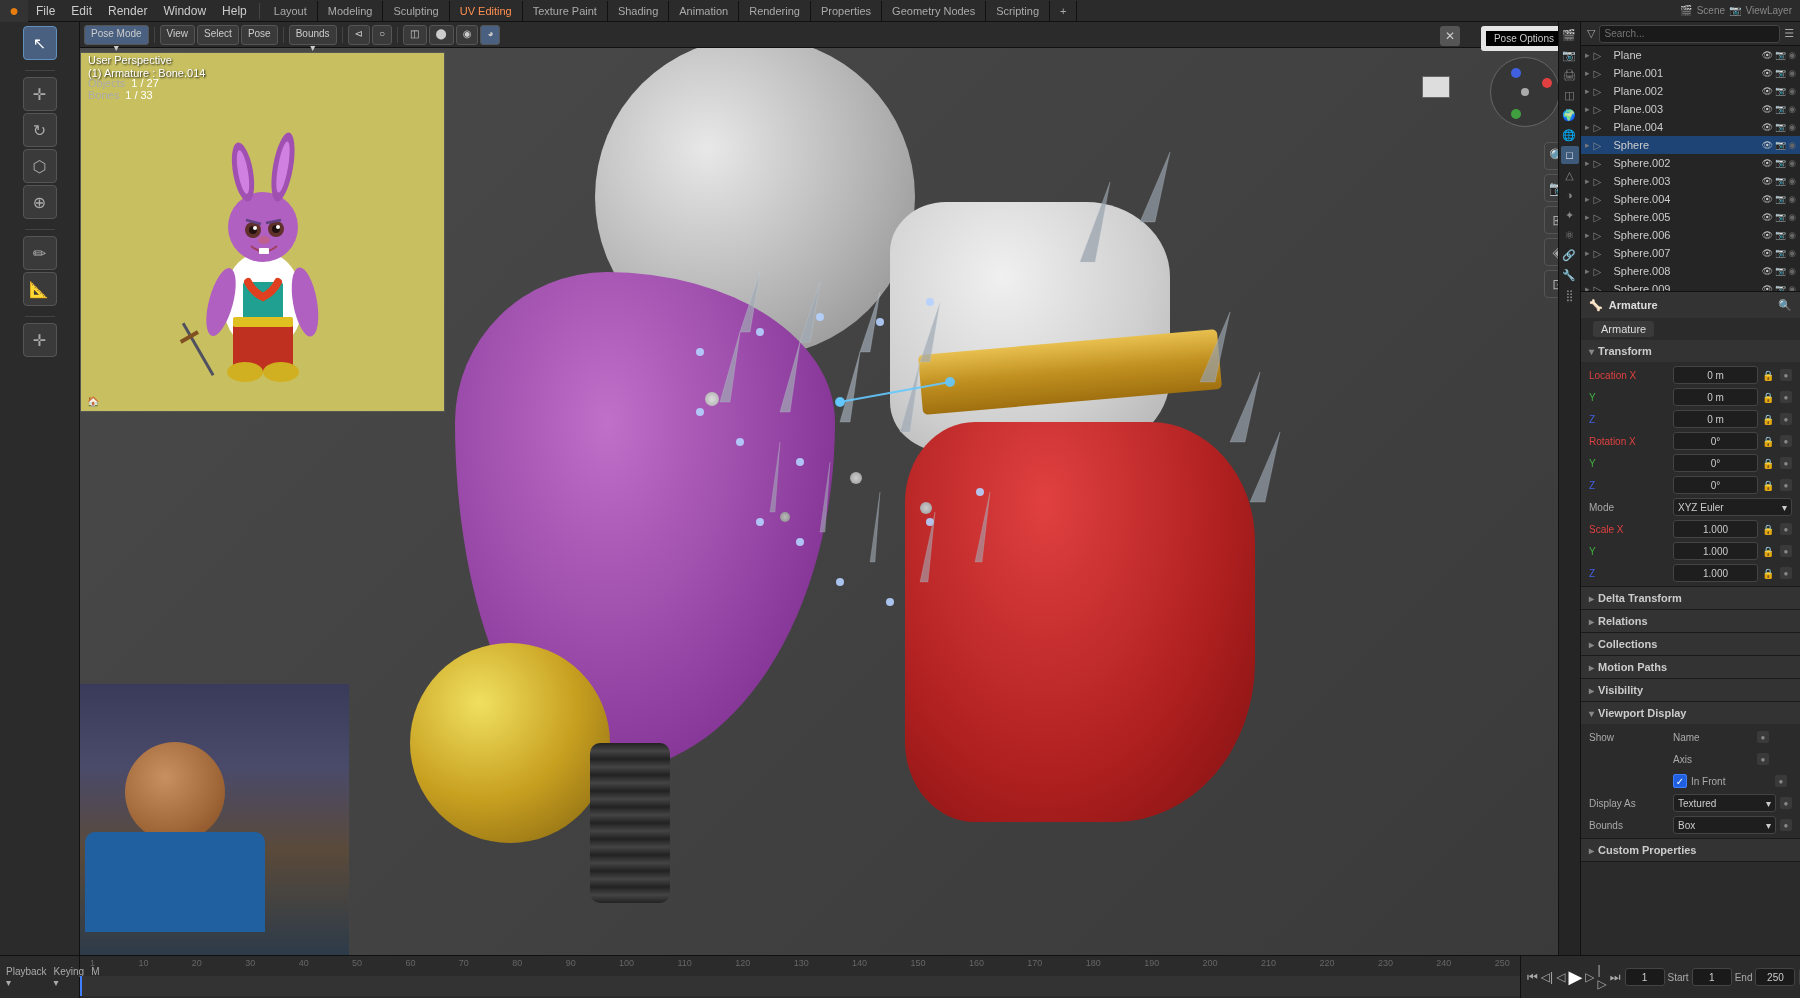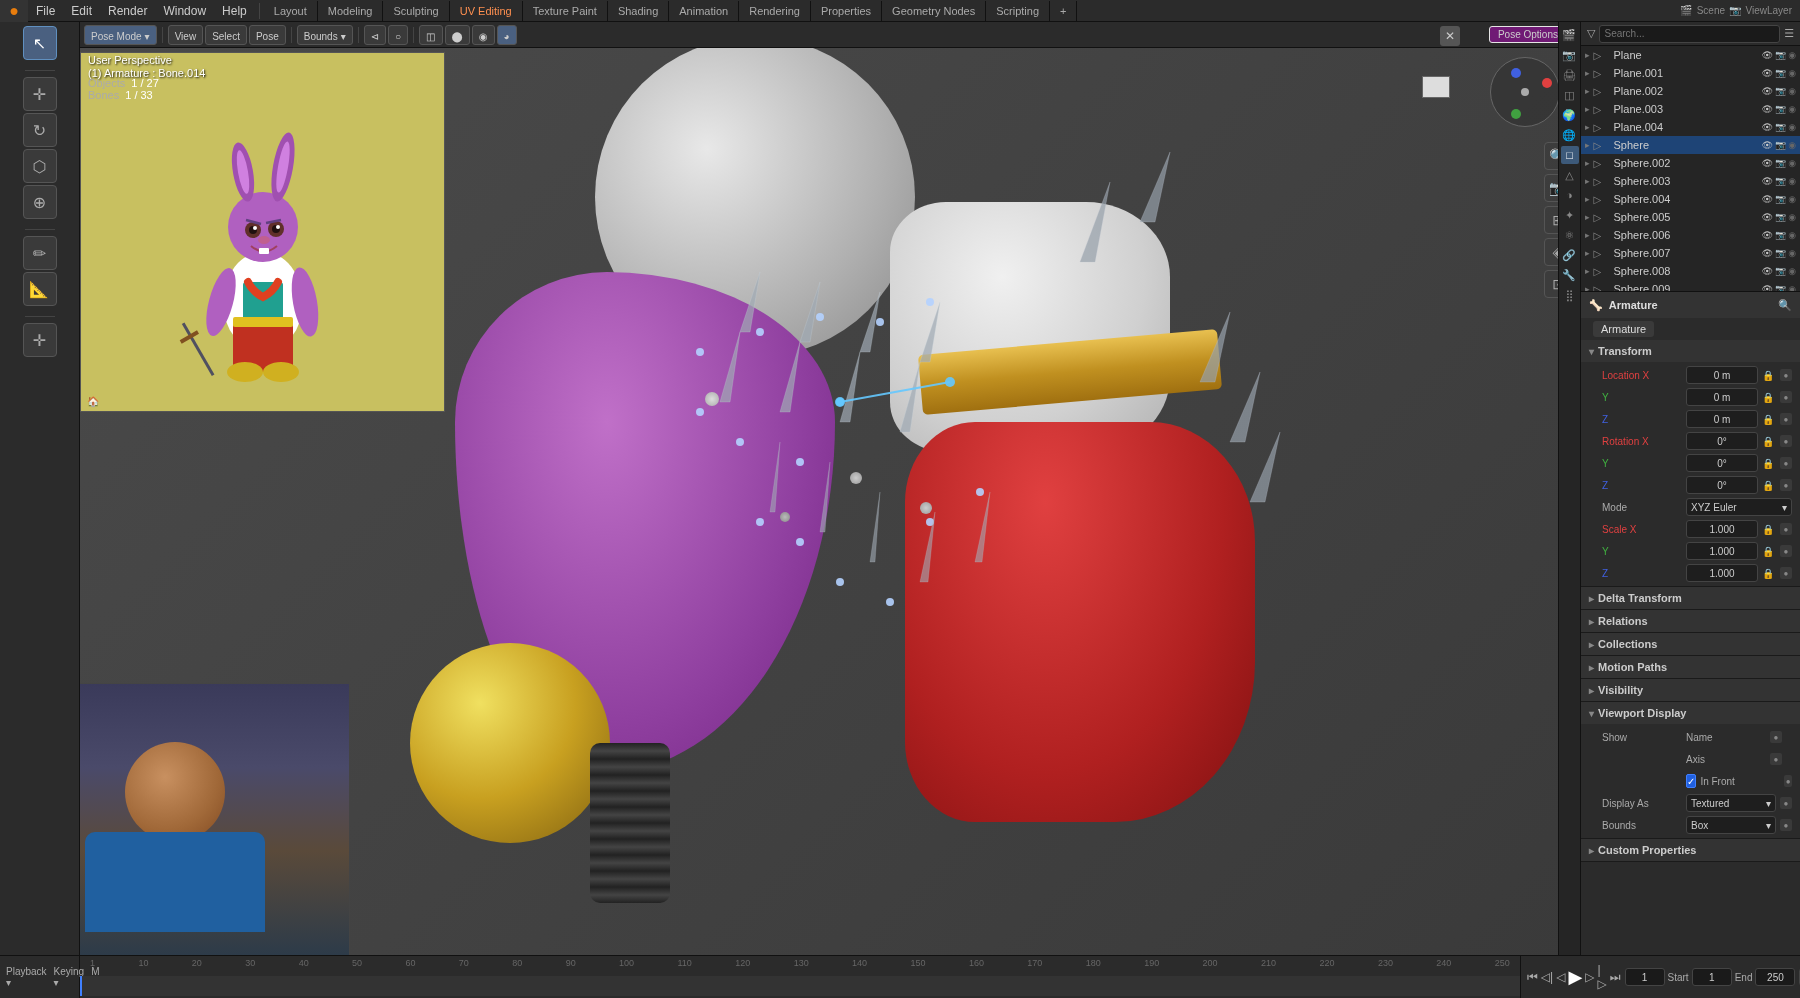--- a/index.html
+++ b/index.html
@@ -218,22 +218,22 @@
     }
     .counter-row { display: flex; gap: 6px; }
     .counter-label { color: #aaa; }
     .counter-val { color: #fff; }
 
     
     #pose-options-btn {
       position: absolute;
       top: 4px;
       right: 4px;
-      background: #701a75;
-      border: 1px solid #e5e5e5;
+      background: #000000;
+      border: 5px solid #e5e5e5;
       border-radius: 3px;
       padding: 2px 8px;
       font-size: 10px;
       color: #ccc;
       cursor: pointer;
       display: flex;
       align-items: center;
       gap: 4px;
       z-index: 10;
     }
@@ -741,22 +741,23 @@
     .vp-tool {
       padding: 2px 6px;
       height: 20px;
       background: #3a3a3a;
       border: 1px solid #555;
       border-radius: 3px;
       font-size: 10px;
       color: #ccc;
       cursor: pointer;
       display: flex;
-      align-items: flex-end;
+      align-items: center;
       gap: 3px;
+      flex-direction: column;
     }
     .vp-tool.active { background: #4a6080; }
     .vp-separator { width: 1px; height: 16px; background: #444; margin: 0 3px; }
 
     .armature-label {
       font-size: 11px;
       color: #ddd;
       padding: 2px 8px;
       background: #3a3a3a;
       margin: 2px 4px;
@@ -807,21 +808,20 @@
       position: absolute;
       top: 0;
       bottom: 0;
       width: 2px;
       background: #4080ff;
       z-index: 5;
     }
 
     .prop-section-content {
       padding: 2px 0;
-      margin-left: 13px;
     }
 
     .dot-btn-small {
       width: 12px;
       height: 12px;
       border-radius: 2px;
       background: #3a3a3a;
       display: flex;
       align-items: center;
       justify-content: center;

